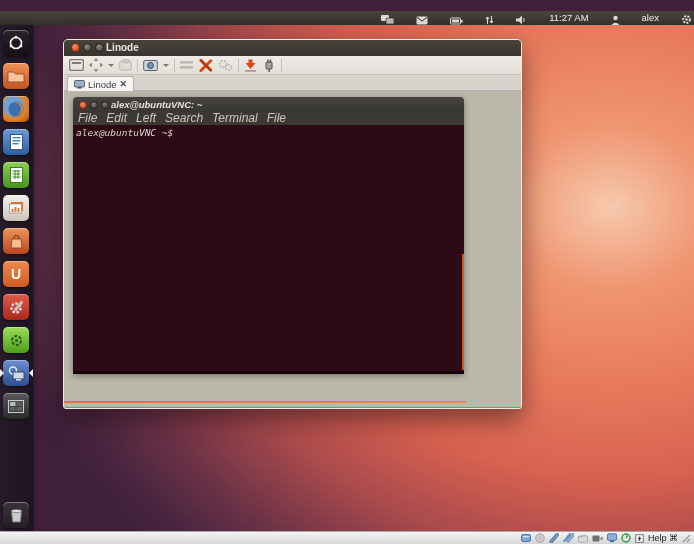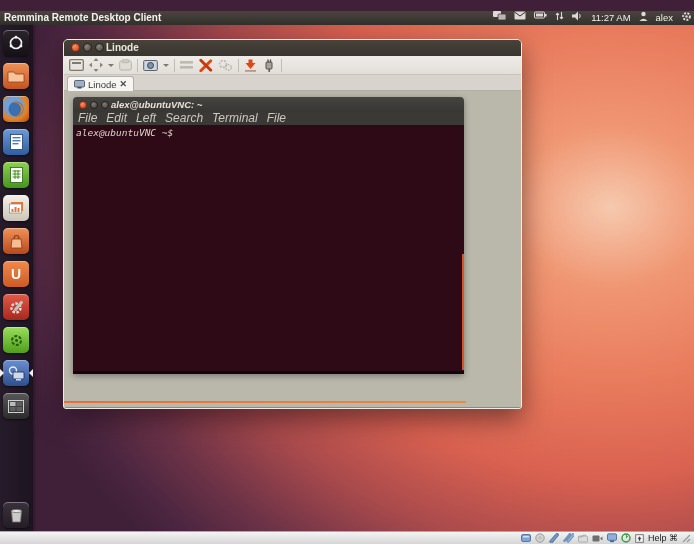--- a/index.html
+++ b/index.html
@@ -12,21 +12,21 @@
   .mac-title { position:absolute; left:0; right:0; top:0; text-align:center;
     font-size:8.5px; line-height:11px; color:#6b6b6b; }
   .tl { position:absolute; top:2px; width:6px; height:6px; border-radius:50%;
     background:#dcdcdc; border:1px solid #a5a5a5; }
   .tl1{left:7px} .tl2{left:18px} .tl3{left:29px}
 
   
   .panel { position:absolute; left:0; top:11px; width:694px; height:14px;
     background:linear-gradient(#48453f,#34312d); color:#f4f2ef; }
   .panel-title { position:absolute; left:4px; top:0; font-size:10px; font-weight:bold; line-height:14px; }
-  .panel-right { position:absolute; right:2px; top:0; height:14px; display:flex; align-items:flex-start; gap:8px; }
+  .panel-right { position:absolute; right:2px; top:0; height:14px; display:flex; align-items:flex-end; gap:22px; }
   .panel-right svg { display:block; }
   .clock, .uname { font-size:9.5px; color:#f0efec; line-height:14px; }
 
   
   .desktop { position:absolute; left:0; top:25px; width:694px; height:506px;
     background:
       radial-gradient(620px 500px at 88% 36%,
         #f6c9ae 0%, #f09672 16%, #e87a5c 36%, #d96150 54%,
         #a94a4c 70%, #6e3347 84%, #4c2640 94%, #402039 100%);
   }
@@ -111,21 +111,20 @@
   .vbox-icons svg { display:block; }
   .hostkey { font-size:9px; color:#222; line-height:12px; }
 </style>
 </head>
 <body>
 
 <div class="screen">
 
 
   <div class="panel">
-    <div class="panel-title">Remmina Remote Desktop Client</div>
     <div class="panel-right">
       <span>
         <svg width="13" height="10">
             <rect x="0" y="0" width="8" height="6" rx="1" fill="#dcdad6"></rect>
             <rect x="5" y="3" width="8" height="6" rx="1" fill="#b9b6b1" stroke="#35322e" stroke-width="0.7"></rect>
           </svg>
       </span>
       <span>
         <svg width="12" height="9">
             <rect x="0.5" y="0.5" width="11" height="8" rx="1" fill="#dcdad6"></rect>

